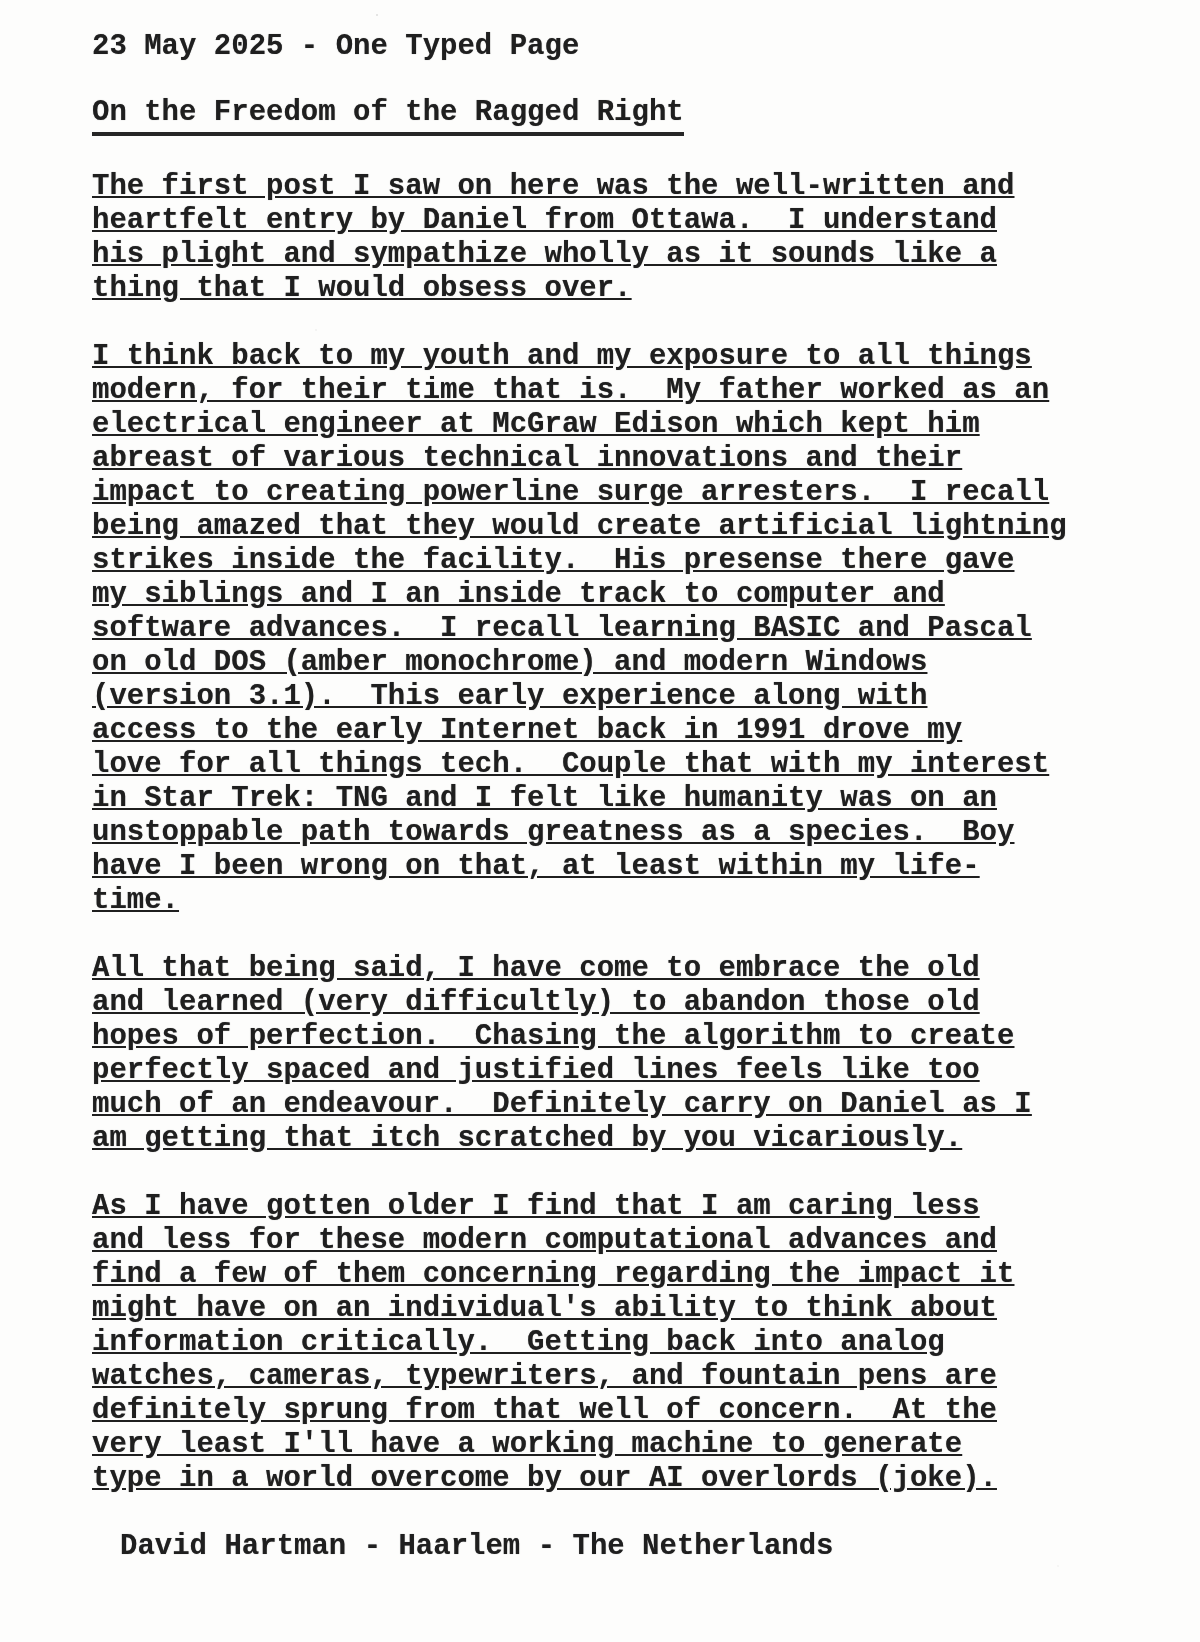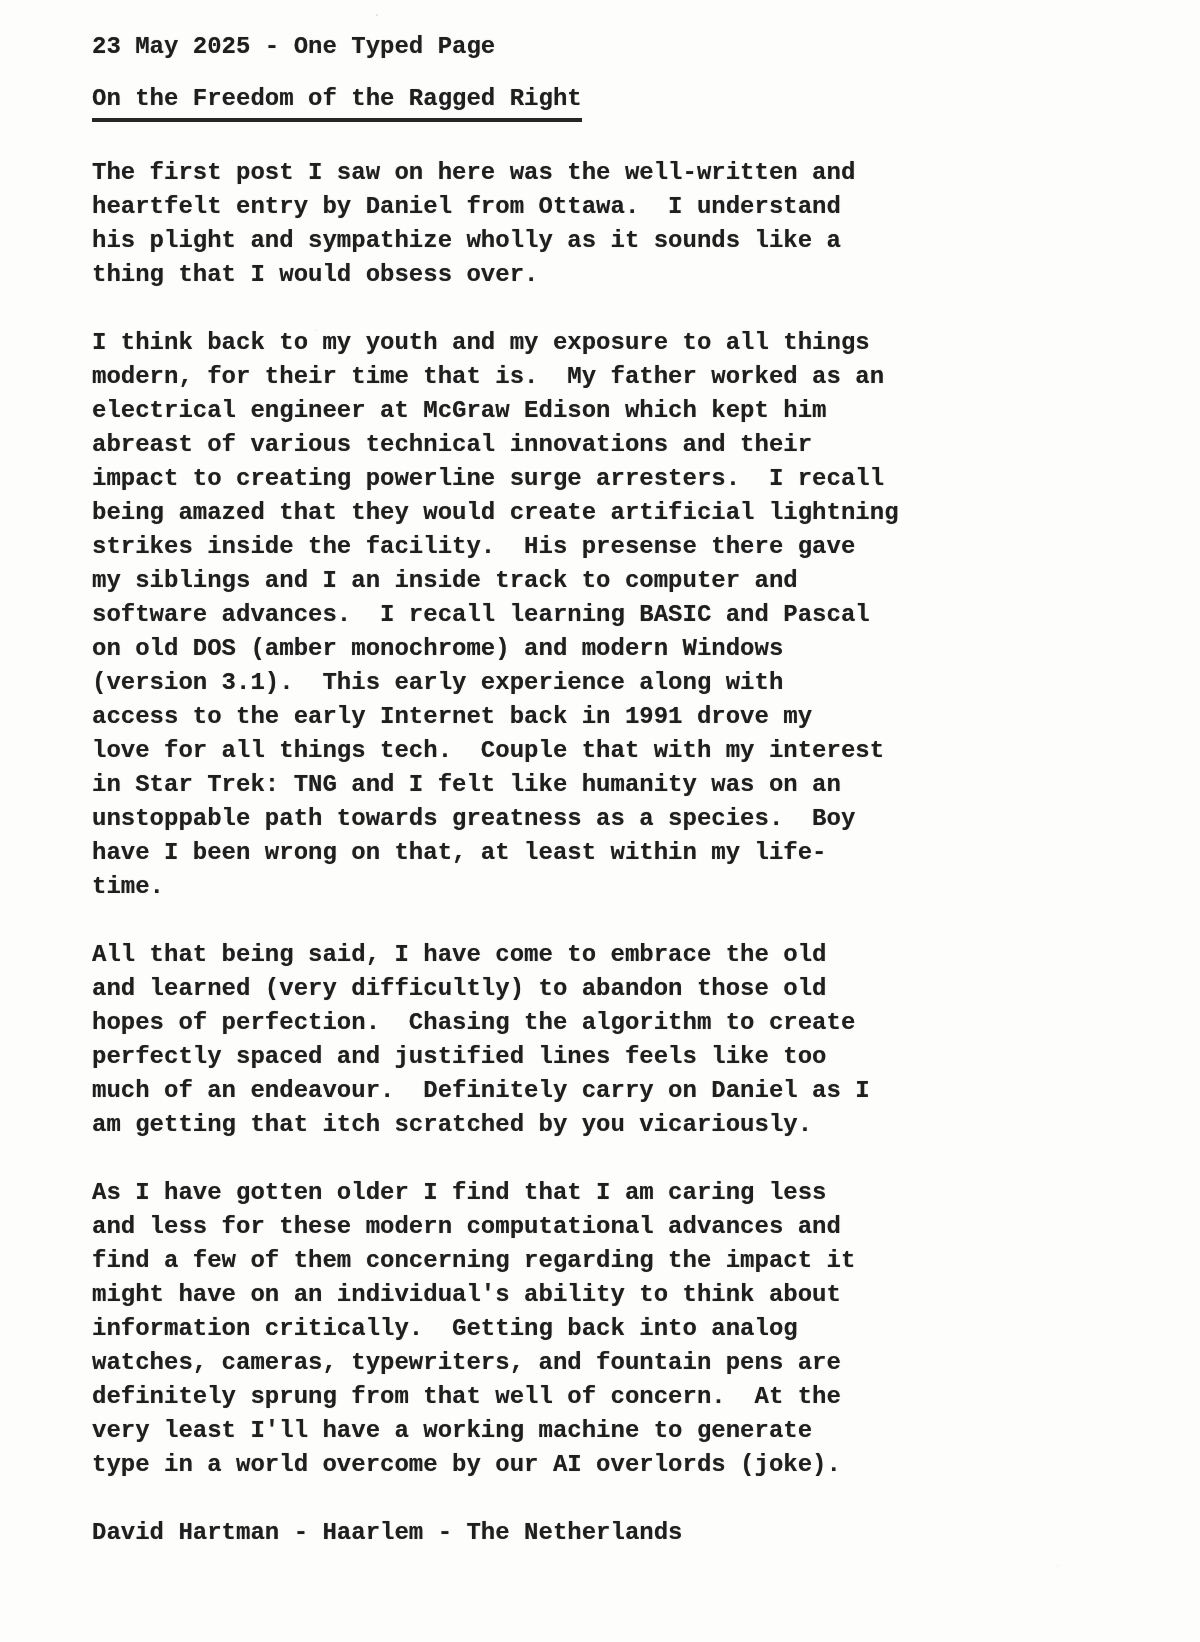--- a/index.html
+++ b/index.html
@@ -15,43 +15,45 @@
     background: #fdfdfc;
     
     background-image:
       radial-gradient(circle 2px at 377px 15px, rgba(60,60,60,0.25), transparent 70%),
       radial-gradient(circle 2px at 316px 330px, rgba(60,60,60,0.10), transparent 70%),
       radial-gradient(circle 2px at 1058px 1566px, rgba(60,60,60,0.08), transparent 70%),
       radial-gradient(circle 1px at 1020px 118px, rgba(60,60,60,0.10), transparent 70%);
     padding: 30px 40px 0 92px;
     font-family: "Liberation Mono", "DejaVu Sans Mono", monospace;
     font-weight: 700;
-    font-size: 24px;
+    font-size: 29px;
     line-height: 34px;
     color: #1f1f1f;
     text-shadow: 0 0 0.8px rgba(25,25,25,0.55);
     filter: blur(0.2px);
     overflow: hidden;
   }
   .typed {
     white-space: pre-wrap;
   }
   .para {
     margin-top: 34px;
+    text-decoration: underline;
   }
   .title-row {
-    margin-top: 18px;
+    margin-top: 32px;
   }
   .page-title {
     display: inline-block;
     border-bottom: 4px solid #262626;
     padding-bottom: 2px;
   }
   .sig {
     margin-top: 34px;
+    margin-left: 28px;
   }
 </style>
 </head>
 <body>
 
 <div class="page">
   <div class="typed">23 May 2025 - One Typed Page</div>
 
   <div class="title-row">
     <span class="page-title typed">On the Freedom of the Ragged Right</span>

